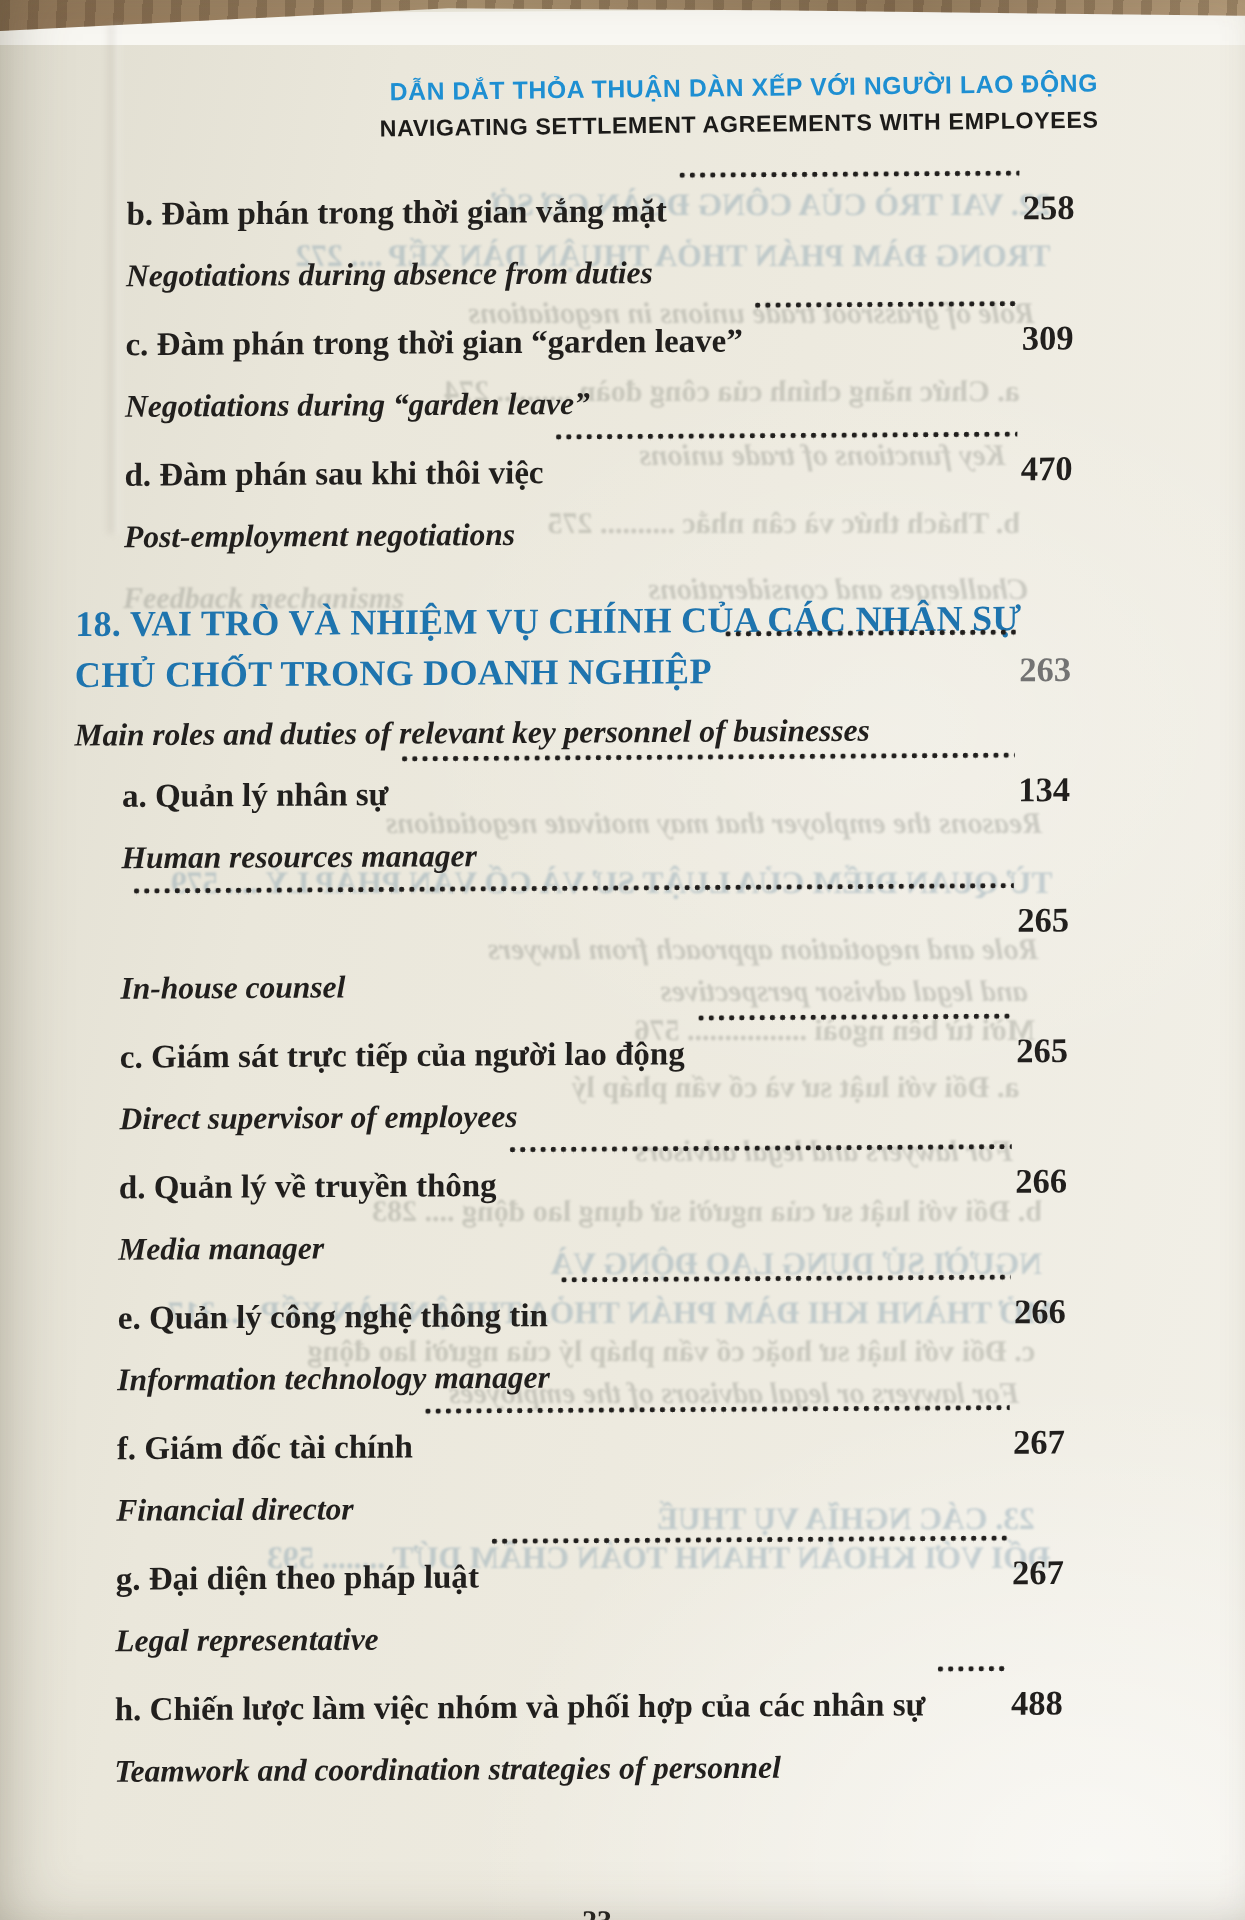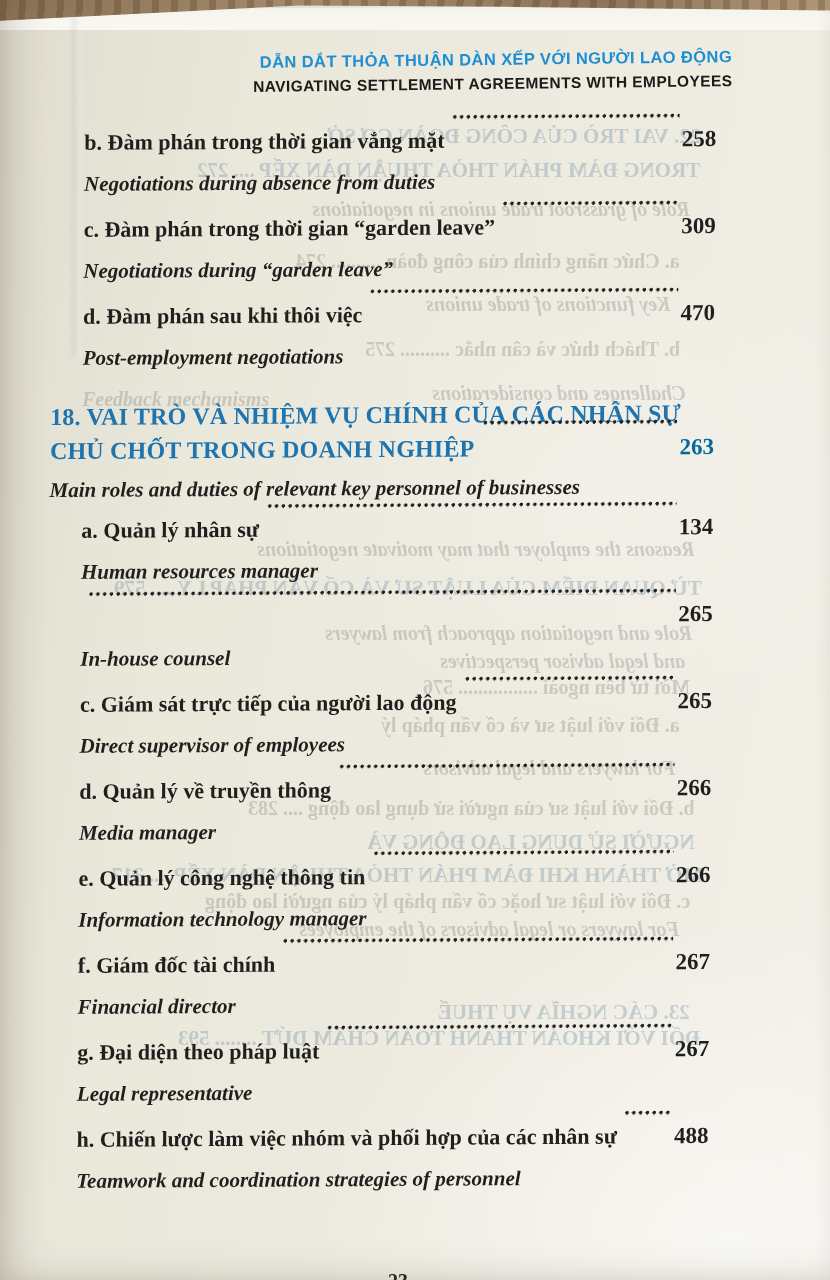--- a/index.html
+++ b/index.html
@@ -44,21 +44,21 @@
   .leader{flex:1 1 auto;position:relative;min-width:14px;}
   .leader::after{content:"";position:absolute;left:8px;right:3px;bottom:6px;height:5px;
     background-image:radial-gradient(circle at 2.2px 2.2px,#211f1d 1.65px,rgba(0,0,0,0) 1.95px);
     background-size:6.8px 5px;background-repeat:repeat-x;}
   .pg{flex:0 0 auto;font-weight:700;font-size:23px;line-height:30px;}
   .toc-sub{margin:0 0 17px 32px;}
   .toc-sub .vi{font-weight:700;font-size:22px;line-height:30px;}
   .toc-sub .en{font-weight:700;font-style:italic;font-size:21px;line-height:28px;margin-top:12px;}
   .toc-section{margin:28px 0 12px 0;}
   .toc-section .h1,.toc-section .h2{font-weight:700;font-size:24px;line-height:34px;color:#1e74ae;letter-spacing:.2px;}
-  .toc-section .pg{line-height:34px;color:#0369a1;}
+  .toc-section .pg{line-height:34px;color:#737373;}
   .toc-section .en{font-weight:700;font-style:italic;font-size:21px;line-height:28px;margin-top:8px;color:#211f1d;}
   
   .page-num{position:absolute;top:1270px;left:388px;font-weight:700;font-size:20px;color:#23211f;}
 </style>
 </head>
 <body>
 
 <div class="page-under"></div>
 <div class="wood"></div>
 <div class="crease"></div>

